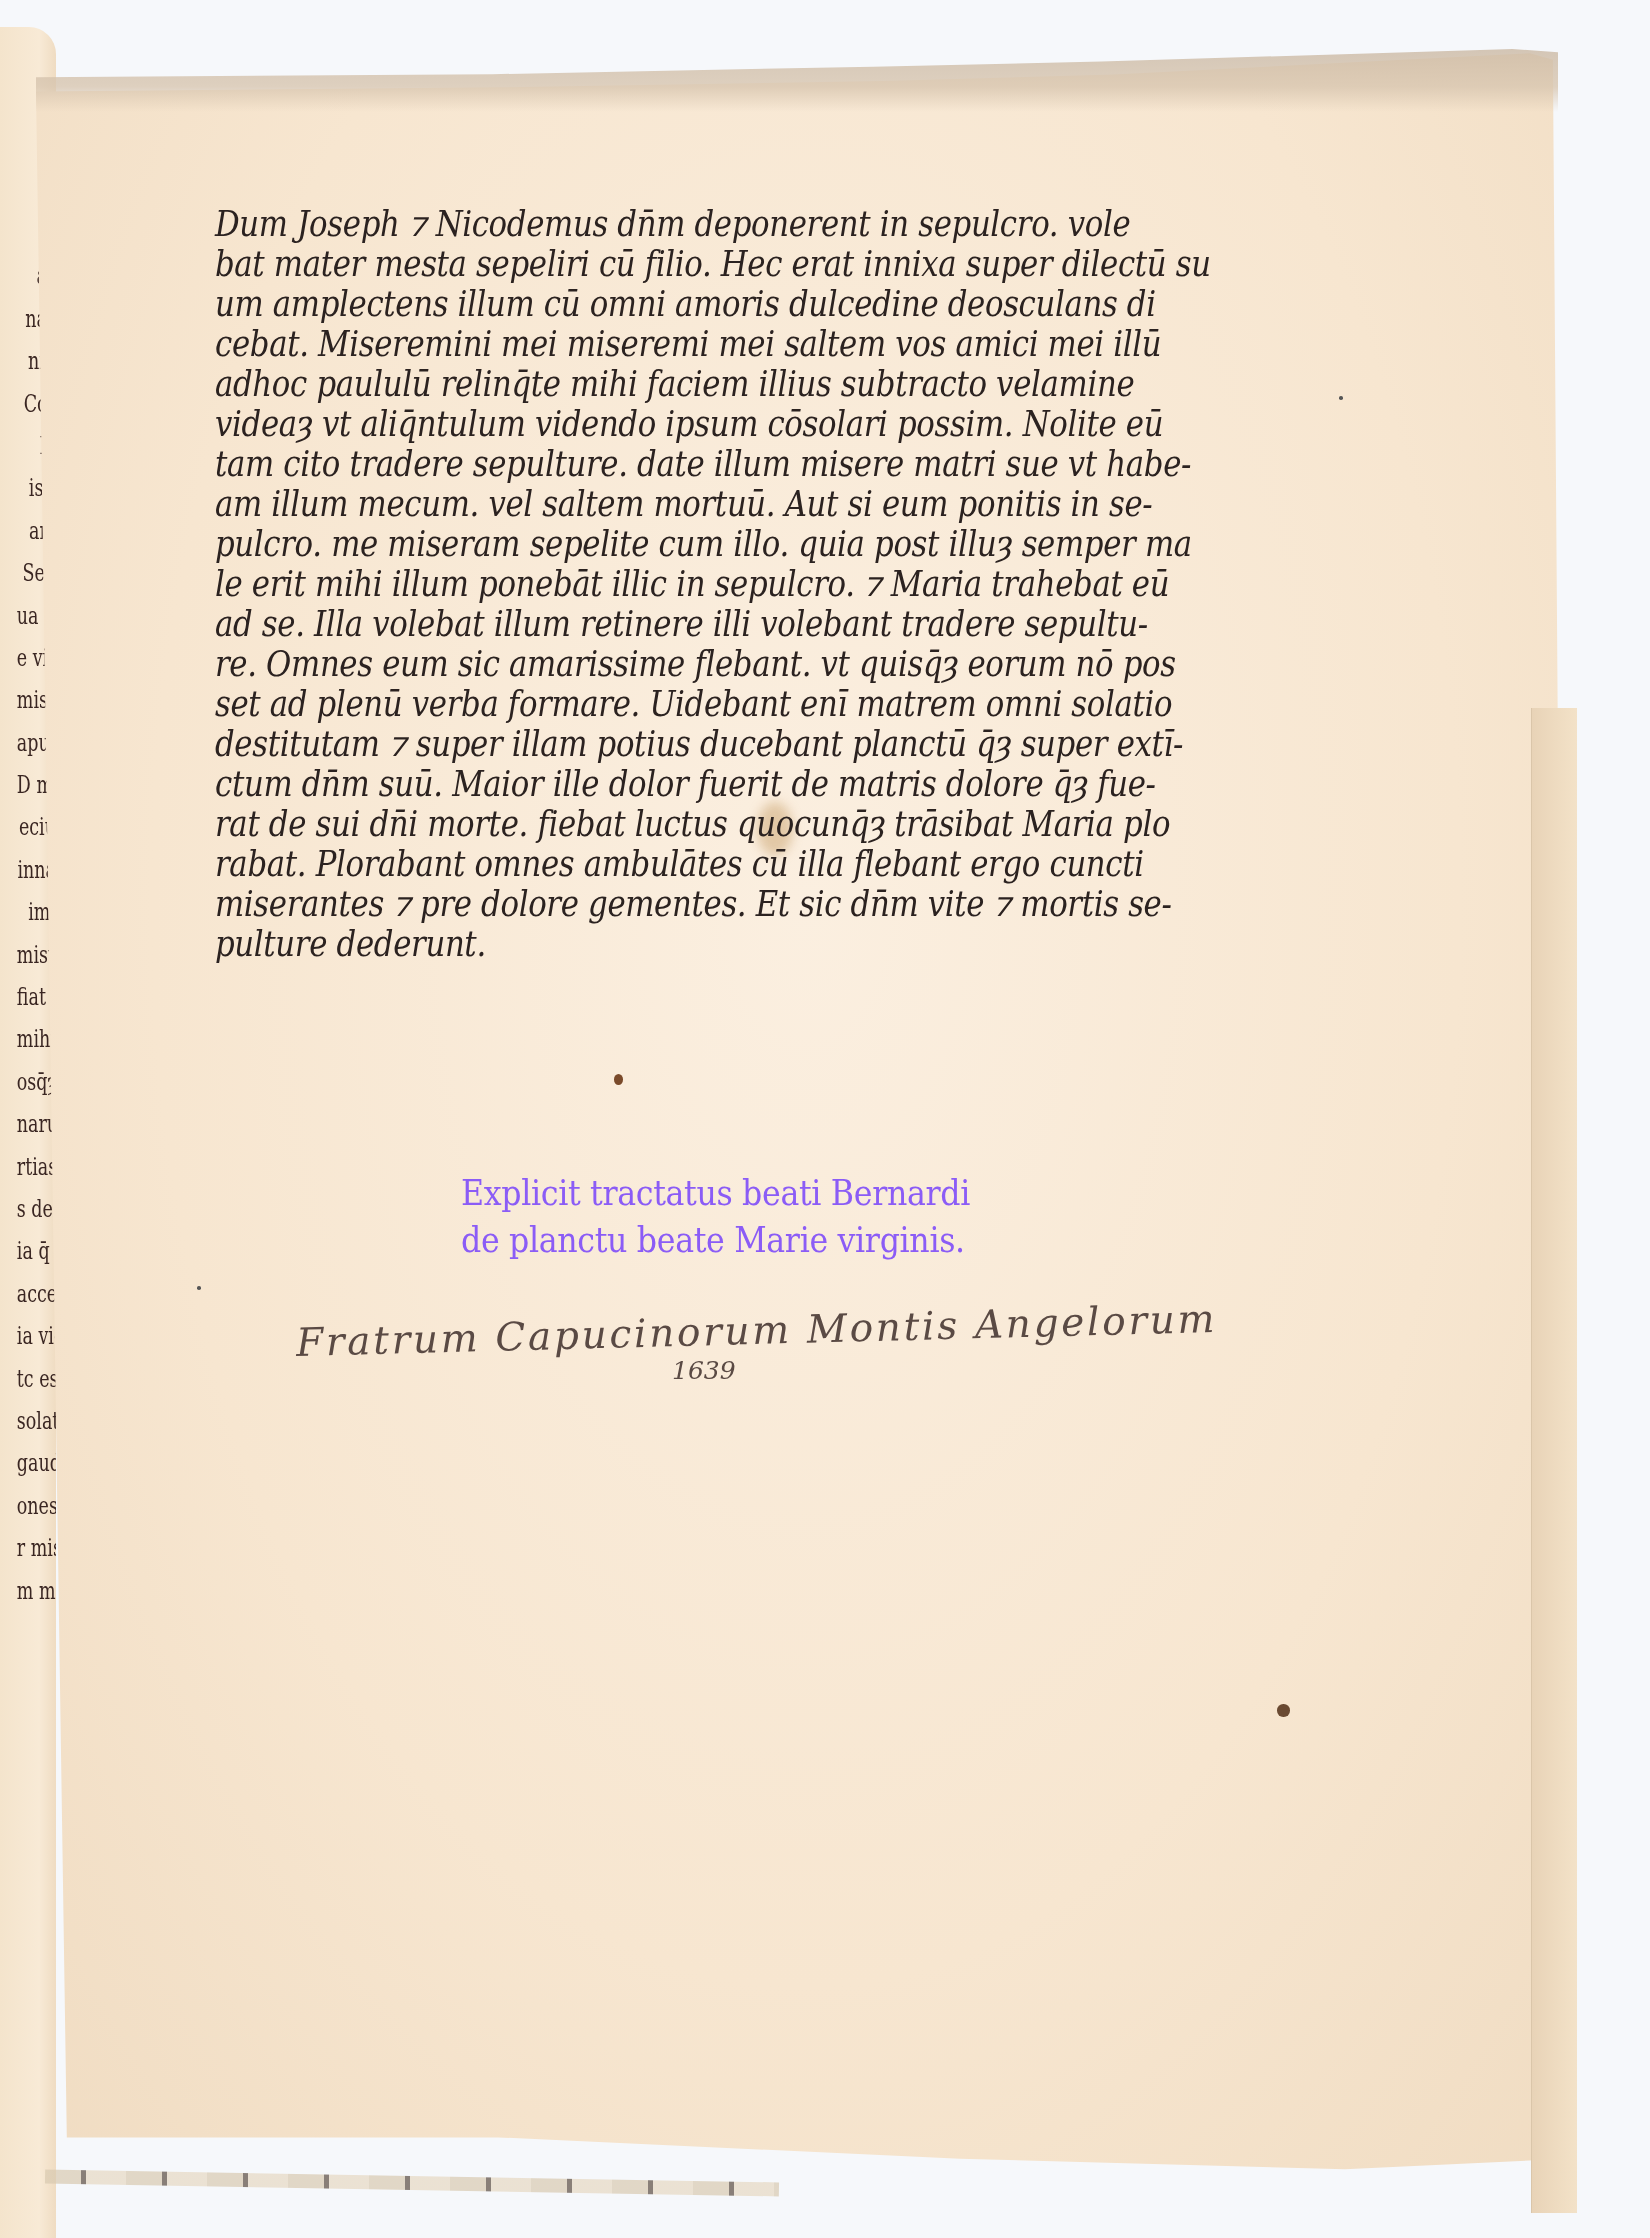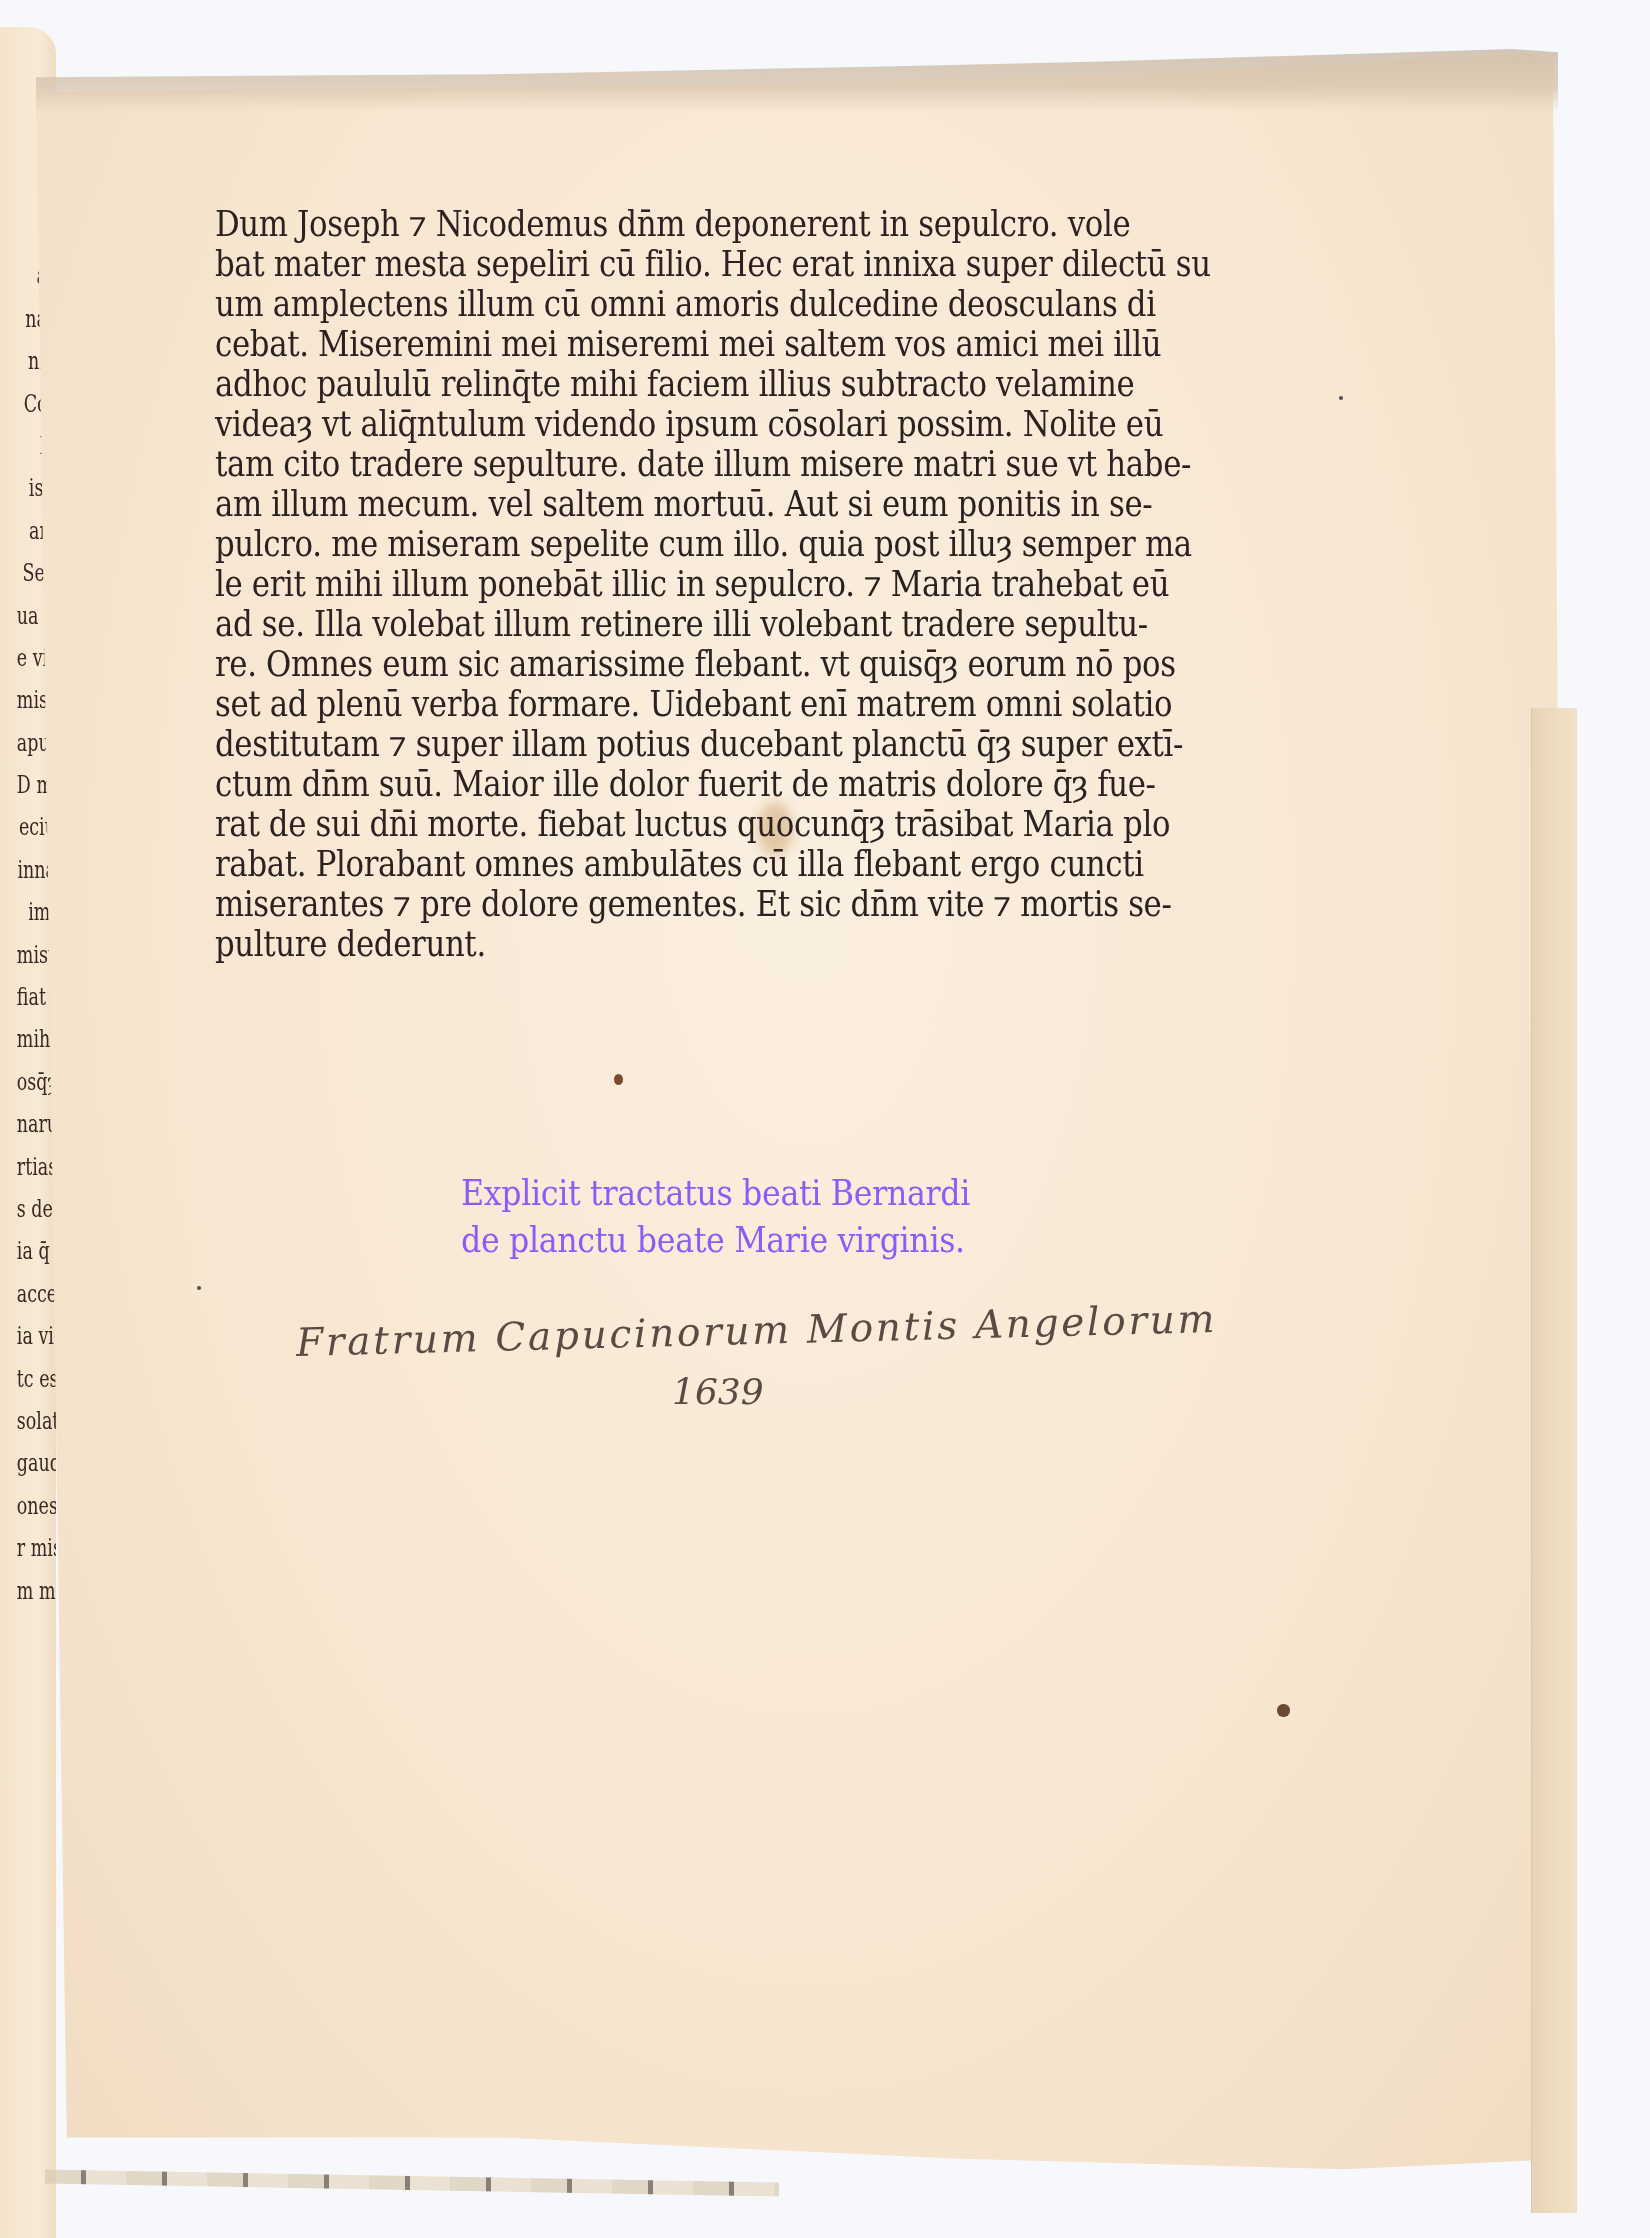--- a/index.html
+++ b/index.html
@@ -45,37 +45,38 @@
   }
   .bottom-edge {
     position: absolute; left: 45px; top: 2176px; width: 734px; height: 14.3px;
     background: repeating-linear-gradient(90deg, #d8c9b0 0 36px, #5a4b40 36px 41px, #e6d8c2 41px 81px);
     opacity: 0.7;
     transform: rotate(1deg);
   }
   .text-block {
     position: absolute; left: 215px; top: 204px; width: 1057px;
     color: #2b2220;
+    font-style: italic;
   }
   .text-line {
     font-size: 35px; line-height: 40px; height: 40px;
     white-space: nowrap;
     letter-spacing: -0.4px;
     transform: scaleX(0.88); transform-origin: left center;
   }
   .colophon {
     position: absolute; left: 461px; top: 1169px; color: #8b5cf6;
   }
   .colophon .text-line { font-size: 36px; line-height: 47px; height: 47px; }
   .inscription {
     position: absolute; left: 296px; top: 1308px; color: #5a4a44;
     font-family: "DejaVu Serif", serif; font-style: italic;
   }
   .inscription .ins-line { font-size: 39px; letter-spacing: 2.7px; white-space: nowrap; transform: rotate(-1.5deg); }
-  .inscription .ins-year { font-size: 36px; margin-left: 376px; margin-top: 18px; }
+  .inscription .ins-year { font-size: 25px; margin-left: 376px; margin-top: 3px; }
   .dot { position: absolute; border-radius: 50%; background: #7a4a2a; }
   .stain { position: absolute; border-radius: 50%; background: rgba(180,130,60,0.35); filter: blur(5.4px); }
 </style>
 </head>
 <body>
 
 <div class="facing-page">
   <div class="facing-lines">
     <div class="facing-line">e</div>
     <div class="facing-line">as</div>

